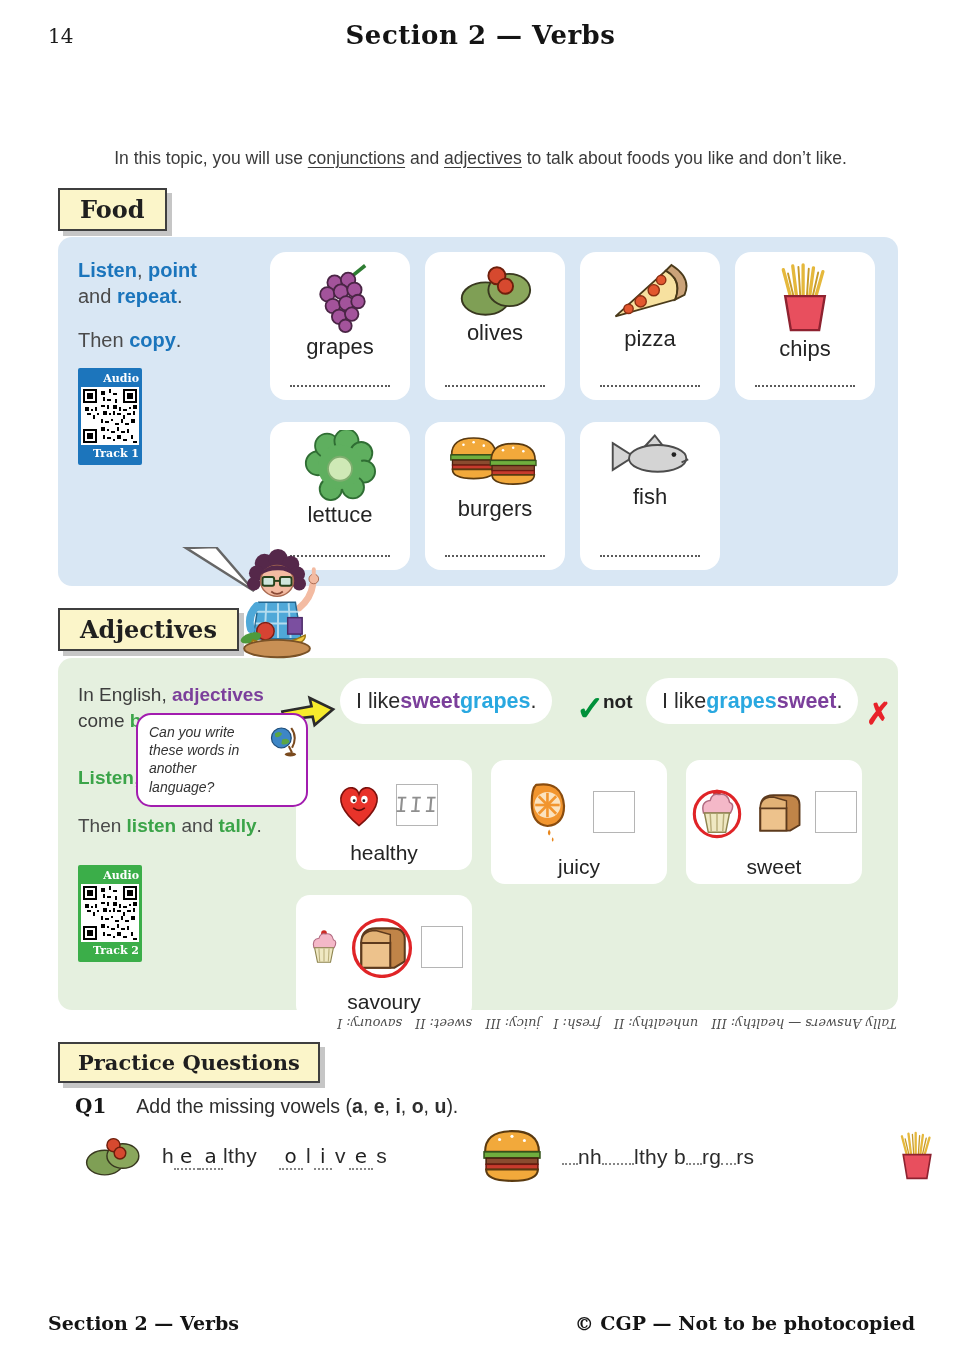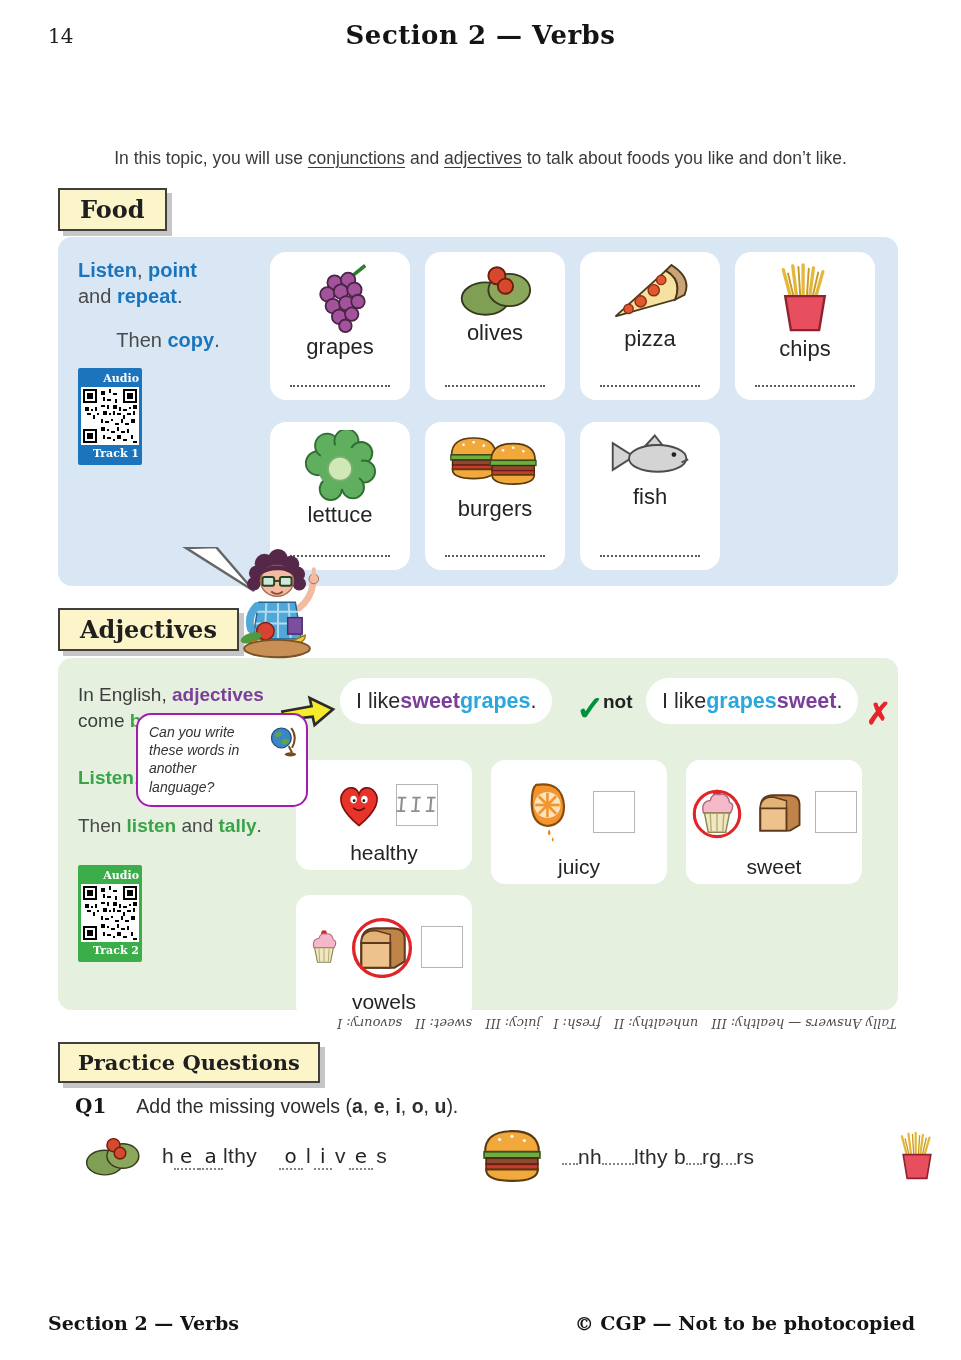--- a/index.html
+++ b/index.html
@@ -28,21 +28,21 @@
   #practice-label{left:58px;top:1042px;font-size:21px;padding:6px 18px;}
 
   .panel{position:absolute;left:58px;width:840px;border-radius:14px;}
   #food-panel{top:237px;height:349px;background:var(--panel_blue);}
   #adj-panel{top:658px;height:352px;background:var(--panel_green);}
 
   .instr{position:absolute;font-size:20px;line-height:1.3;color:#4a4a4a;}
   .instr .blue{color:var(--blue);font-weight:bold;}
   .instr .green{color:var(--green);font-weight:bold;}
   #food-instr1{left:20px;top:20px;width:145px;}
-  #food-instr2{left:20px;top:90px;width:180px;text-align:center;}
+  #food-instr2{left:20px;top:90px;width:180px;}
   #adj-instr1{left:20px;top:108px;width:230px;font-size:19px;}
   #adj-instr2{left:20px;top:156px;width:230px;font-size:19px;}
 
   .qr{position:absolute;width:64px;text-align:right;padding:3px 3px 4px 3px;border-radius:2px;}
   .qr.blue{background:var(--qr_blue);} .qr.green{background:var(--qr_green);}
   .qr .qr-cap{color:#fff;font-family:"DejaVu Serif",serif;font-weight:bold;font-size:11px;line-height:15px;}
   .qr svg{display:block;background:#fff;width:58px;height:58px;margin:1px auto;}
   #qr1{left:20px;top:131px;} #qr2{left:20px;top:207px;}
 
   #bubble{position:absolute;left:78px;top:476px;width:172px;background:#fff;border:2px solid #a21caf;border-radius:15px;
@@ -483,21 +483,21 @@
         <div class="icon-row">
           <svg width="38" height="42" viewBox="0 0 50 58">
               <use href="#ic-cupcake"></use>
             </svg>
           <svg width="62" height="62" viewBox="0 0 60 60">
             <use href="#ic-bread"></use>
             <circle cx="30" cy="31" r="27.5" fill="none" stroke="#E02427" stroke-width="3.2"></circle>
           </svg>
           <div class="tallybox"></div>
         </div>
-        <span class="word">vowels</span>
+        <span class="word">savoury</span>
       </div>
     </div>
   </div>
 
   <div id="tally-answers">Tally Answers — healthy: III unhealthy: II fresh: I juicy: III sweet: II savoury: I</div>
 
   <div id="practice-label" class="label-box">Practice Questions</div>
 
   <div id="q1-line">
     <span id="q1-num">Q1</span><span><span>Add the missing vowels (</span><span class="b">a</span><span>, </span><span class="b">e</span><span>, </span><span class="b">i</span><span>, </span><span class="b">o</span><span>, </span><span class="b">u</span><span>).</span></span>

